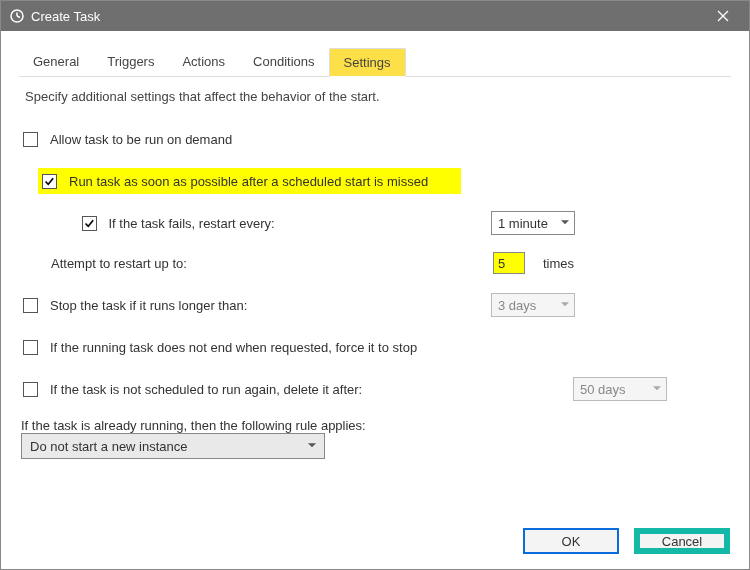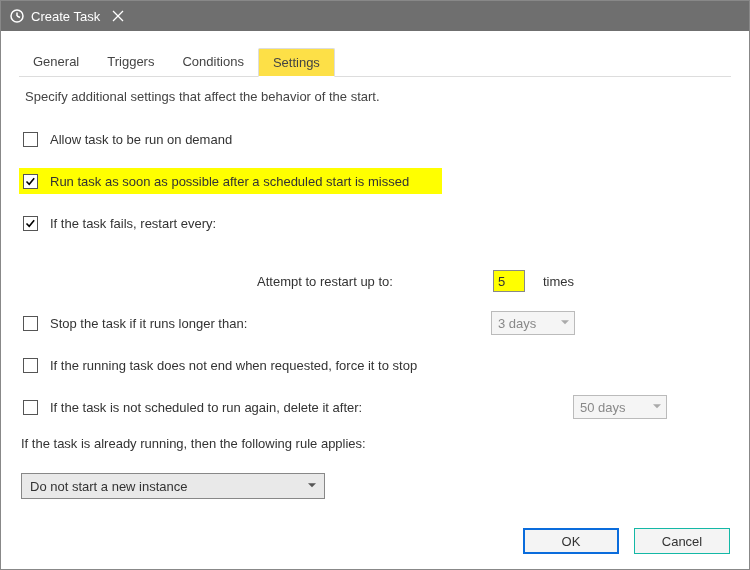--- a/index.html
+++ b/index.html
@@ -14,20 +14,21 @@
     overflow: hidden;
     border: 1px solid #888;
   }
   .titlebar {
     background: #6f6f6f;
     color: #fff;
     height: 30px;
     display: flex;
     align-items: center;
     padding: 0 8px;
+    justify-content: space-between;
   }
   .titlebar-left {
     display: flex;
     align-items: center;
     gap: 6px;
   }
   .app-icon {
     width: 16px; height: 16px;
     display: inline-flex;
     align-items: center; justify-content: center;
@@ -66,20 +67,21 @@
     color: #444;
   }
   .row {
     display: flex;
     align-items: center;
     margin: 0 0 16px 0;
     min-height: 26px;
   }
   .row.highlight {
     background: #ffff00;
+    margin-left: 19px;
   }
   .row.highlight-narrow {
     
     width: 423px;
   }
   .chk {
     width: 15px; height: 15px;
     border: 1px solid #555;
     margin: 0 12px 0 4px;
     display: inline-flex;
@@ -109,38 +111,38 @@
   }
   .combo::after {
     content: "";
     position: absolute;
     right: 5px; top: 50%;
     transform: translateY(-35%);
     border: 4px solid transparent;
     border-top-color: #555;
   }
   .combo.disabled::after { border-top-color: #aaa; }
-  .row.indented { padding-left: 32px; justify-content: center; }
+  .row.indented { padding-left: 32px; }
   .numfield {
     width: 32px;
     height: 22px;
     border: 1px solid #888;
     background: #ffff00;
     text-align: left;
     padding: 2px 4px;
     font-family: inherit;
     font-size: 13px;
     color: #333;
     margin-right: 10px;
   }
   .plain-text {
     color: #333;
   }
   .rule-label {
-    margin: 6px 0 22px 2px;
+    margin: 6px 0 0 2px;
     color: #333;
   }
   .wide-combo {
     height: 26px;
     width: 304px;
     border: 1px solid #888;
     background: #e9e9e9;
     display: inline-flex;
     align-items: center;
     padding: 0 14px 0 8px;
@@ -159,21 +161,21 @@
   .button-bar {
     position: absolute;
     bottom: 16px;
     right: 20px;
     display: flex;
     gap: 15px;
   }
   .btn {
     width: 96px;
     height: 26px;
-    border: 1px solid #14b8a6;
+    border: 6px solid #14b8a6;
     background: #f4f4f4;
     display: inline-flex;
     align-items: center;
     justify-content: center;
     font-size: 13px;
     color: #333;
   }
   .btn.primary {
     border: 2px solid #0a6cdc;
   }
@@ -209,20 +211,21 @@
       <line x1="1" y1="1" x2="11" y2="11" stroke="#fff" stroke-width="1.3"></line>
       <line x1="11" y1="1" x2="1" y2="11" stroke="#fff" stroke-width="1.3"></line>
     </svg>
   </div>
 </div>
 
 <div class="content settings-area">
   <div class="tabstrip">
     <div class="tab">General</div>
     <div class="tab">Triggers</div>
+    <div class="tab">Actions</div>
     <div class="tab">Conditions</div>
     <div class="tab active">Settings</div>
   </div>
 
   <div class="intro">Specify additional settings that affect the behavior of the start.</div>
 
   
   <div class="row">
     <span class="chk"></span>
     <span class="chk-label">Allow task to be run on demand</span>
@@ -232,29 +235,32 @@
   <div class="row highlight highlight-narrow">
     <span class="chk">
       <svg width="11" height="11" viewBox="0 0 11 11">
           <polyline points="1.5,5.5 4.2,8.2 9.2,2.2" fill="none" stroke="#000" stroke-width="1.6"></polyline>
         </svg>
     </span>
     <span class="chk-label">Run task as soon as possible after a scheduled start is missed</span>
   </div>
 
   
-  <div class="row row-restart" style="margin-bottom:32px; position:relative;">
+  <div class="row row-restart" style="margin-bottom:14px; position:relative;justify-content:center;">
     <div class="highlight" style="display:flex; align-items:center; width:423px; height:26px;">
       <span class="chk">
         <svg width="11" height="11" viewBox="0 0 11 11">
             <polyline points="1.5,5.5 4.2,8.2 9.2,2.2" fill="none" stroke="#000" stroke-width="1.6"></polyline>
           </svg>
       </span>
       <span class="chk-label">If the task fails, restart every:</span>
     </div>
+    <span class="combo">
+      <span>1 minute</span>
+    </span>
   </div>
 
   
   <div class="row indented row-attempt">
     <span class="plain-text">Attempt to restart up to:</span>
     <input class="numfield" value="5" style="">
     <span class="plain-text times">times</span>
   </div>
 
   

